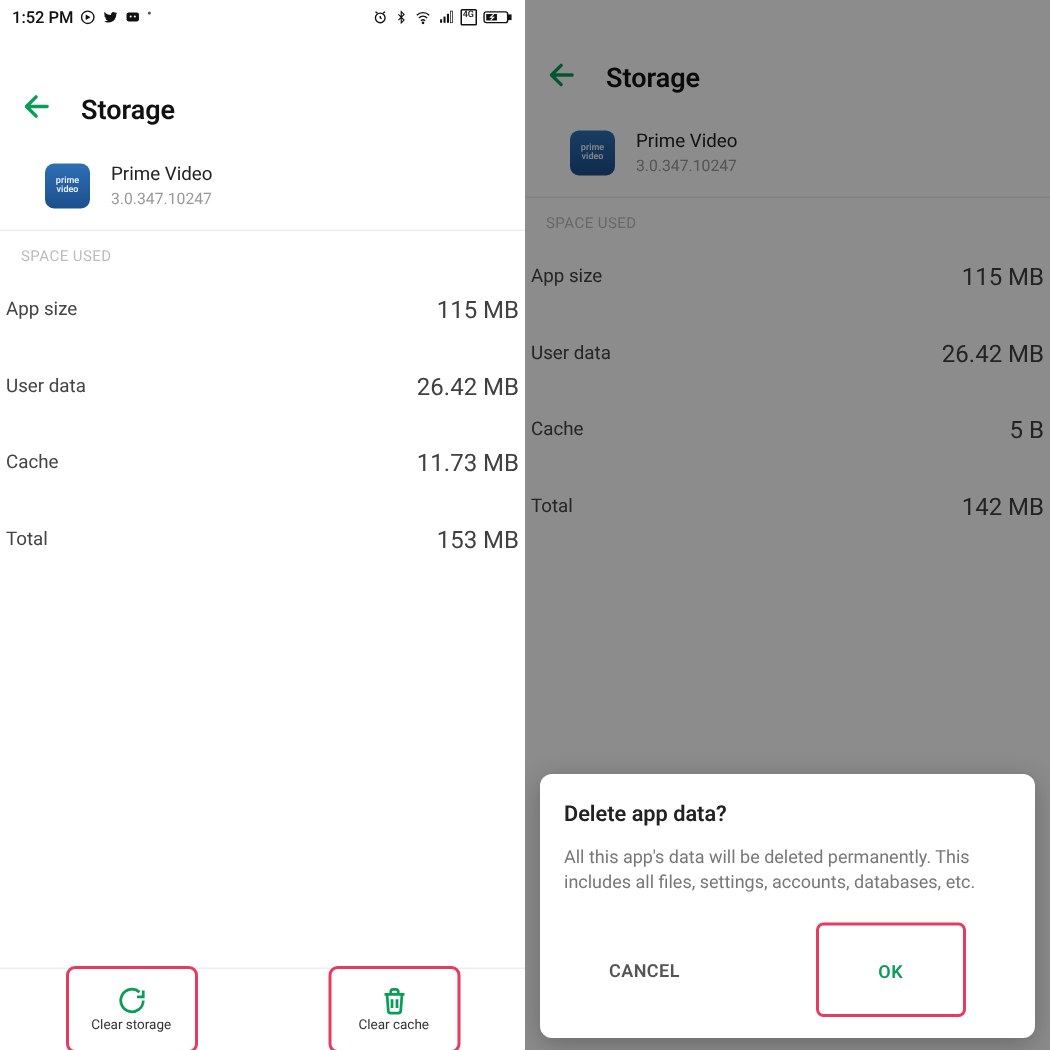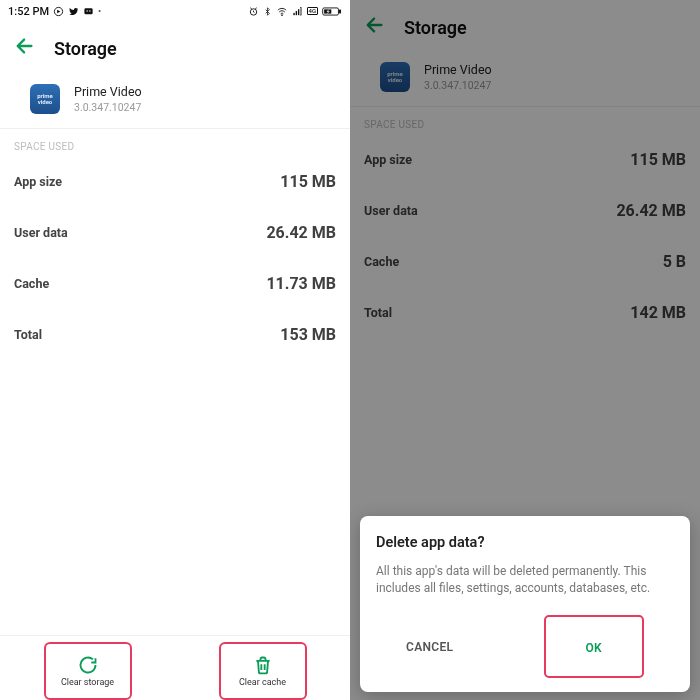--- a/index.html
+++ b/index.html
@@ -3,40 +3,40 @@
 <meta charset="utf-8">
 <style>
   * { box-sizing: border-box; margin: 0; padding: 0; font-family: -apple-system, Roboto, sans-serif; }
   body { background: #fff; width: 700px; height: 700px; display: flex; }
   .phone { height: 700px; position: relative; overflow: hidden; }
   .phone-left { width: 350px; background: #fff; }
   .phone-right { width: 350px; background: #fff; position: relative; }
   .overlay { position: absolute; inset: 0; background: rgba(0,0,0,0.45); }
 
   .statusbar { height: 22px; display: flex; justify-content: space-between; align-items: center; padding: 0 8px; font-size: 11px; font-weight: 500; color: #111; background: #fff; }
-  .sb-left, .sb-right { display: flex; align-items: center; gap: 4px; }
+  .sb-left, .sb-right { display: flex; gap: 4px; }
   .sb-ic { display: inline-flex; align-items: center; }
 
-  .header { height: 52px; display: flex; align-items: center; padding: 0 14px; gap: 18px; }
+  .header { height: 52px; display: flex; align-items: center; padding: 0 14px; gap: 18px; margin-top: 25px; }
   .header-r { padding-top: 2px; }
   .back-arrow { color: #0a9d58; }
   .title { font-size: 18px; font-weight: 600; color: #111; }
 
   .app-row { display: flex; align-items: flex-start; padding: 10px 14px 14px 30px; gap: 14px; }
   .app-icon { width: 30px; height: 30px; border-radius: 6px; background: linear-gradient(#2e6fb5,#1c4f8c); display:flex; align-items:center; justify-content:center; color:#e9f1fa; font-size:6px; line-height:1.05; text-align:center; font-weight:600; }
   .app-meta { display:flex; flex-direction:column; }
   .app-name { font-size: 12.5px; color:#222; }
   .app-ver { font-size: 10.5px; color:#999; margin-top:2px; }
 
   .section-hdr { font-size: 10px; color:#bcbcbc; letter-spacing: .3px; padding: 12px 14px 4px 14px; border-top: 1px solid #eee; }
 
-  .row { display:flex; justify-content:space-between; align-items:center; padding: 16px 14px; font-size: 12.5px; color:#444;font-weight:bold; }
+  .row { display:flex; justify-content:space-between; align-items:center; padding: 16px 4px; font-size: 12.5px; color:#444; }
   .row .val { color:#404040; font-size: 16px; }
 
-  .bottom-buttons { position:absolute; bottom:0; left:0; right:0; height:65px; display:flex; justify-content:space-around; align-items:flex-end; border-top:1px solid #eee; }
+  .bottom-buttons { position:absolute; bottom:0; left:0; right:0; height:55px; display:flex; justify-content:space-around; align-items:center; border-top:1px solid #eee; }
   .btn-wrap { border:2.5px solid #e63a5f; border-radius:6px; padding:4px 3px; }
   .bot-btn { width:78px; height:46px; display:flex; flex-direction:column; align-items:center; justify-content:center; gap:2px; }
   .bot-btn svg { color:#0a9d58; }
   .bot-lbl { font-size:9px; color:#333; }
 
   .dialog { position:absolute; left:10px; right:10px; bottom:8px; background:#fff; border-radius:8px; box-shadow:0 4px 18px rgba(0,0,0,.25); padding:18px 16px 10px 16px; }
   .dlg-title { font-size:14.5px; font-weight:600; color:#222; margin-bottom:12px; }
   .dlg-msg { font-size:12px; color:#777; line-height:1.4; margin-bottom:18px; }
   .dlg-btns { display:flex; justify-content:space-between; align-items:center; padding: 0 30px 4px 30px;}
   .dlg-cancel { font-size:12px; font-weight:600; color:#555; letter-spacing:.3px; }

